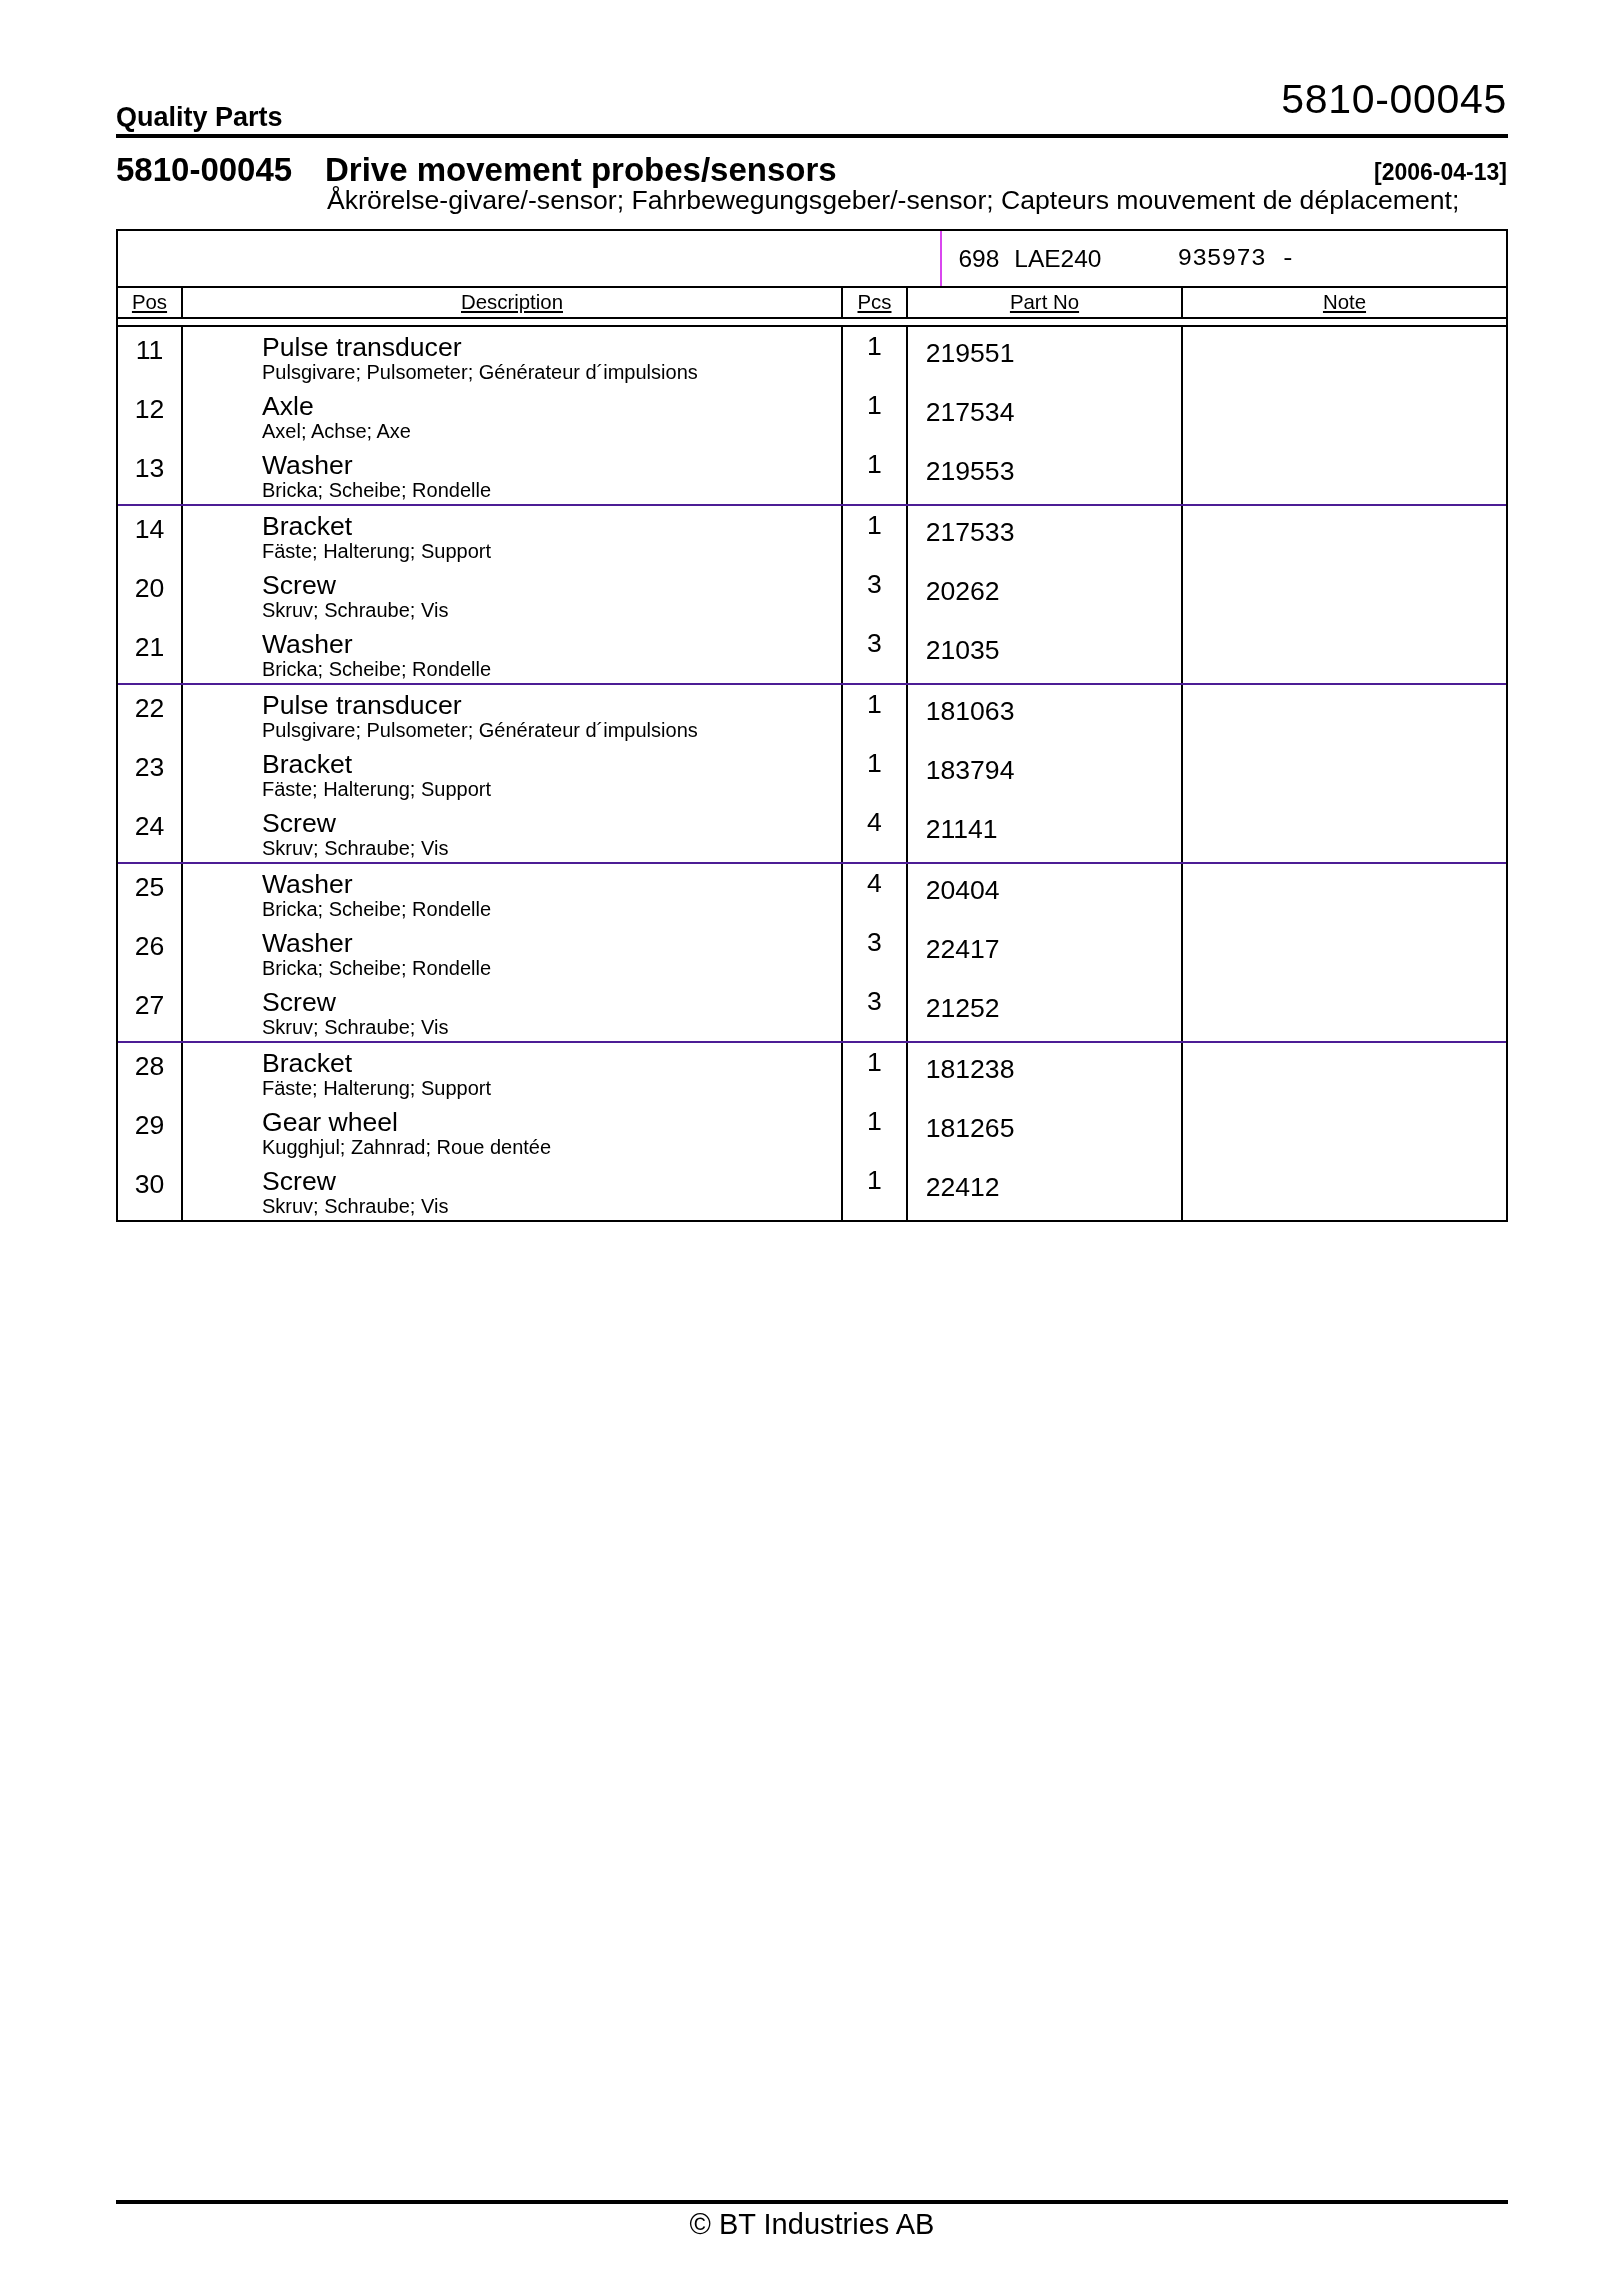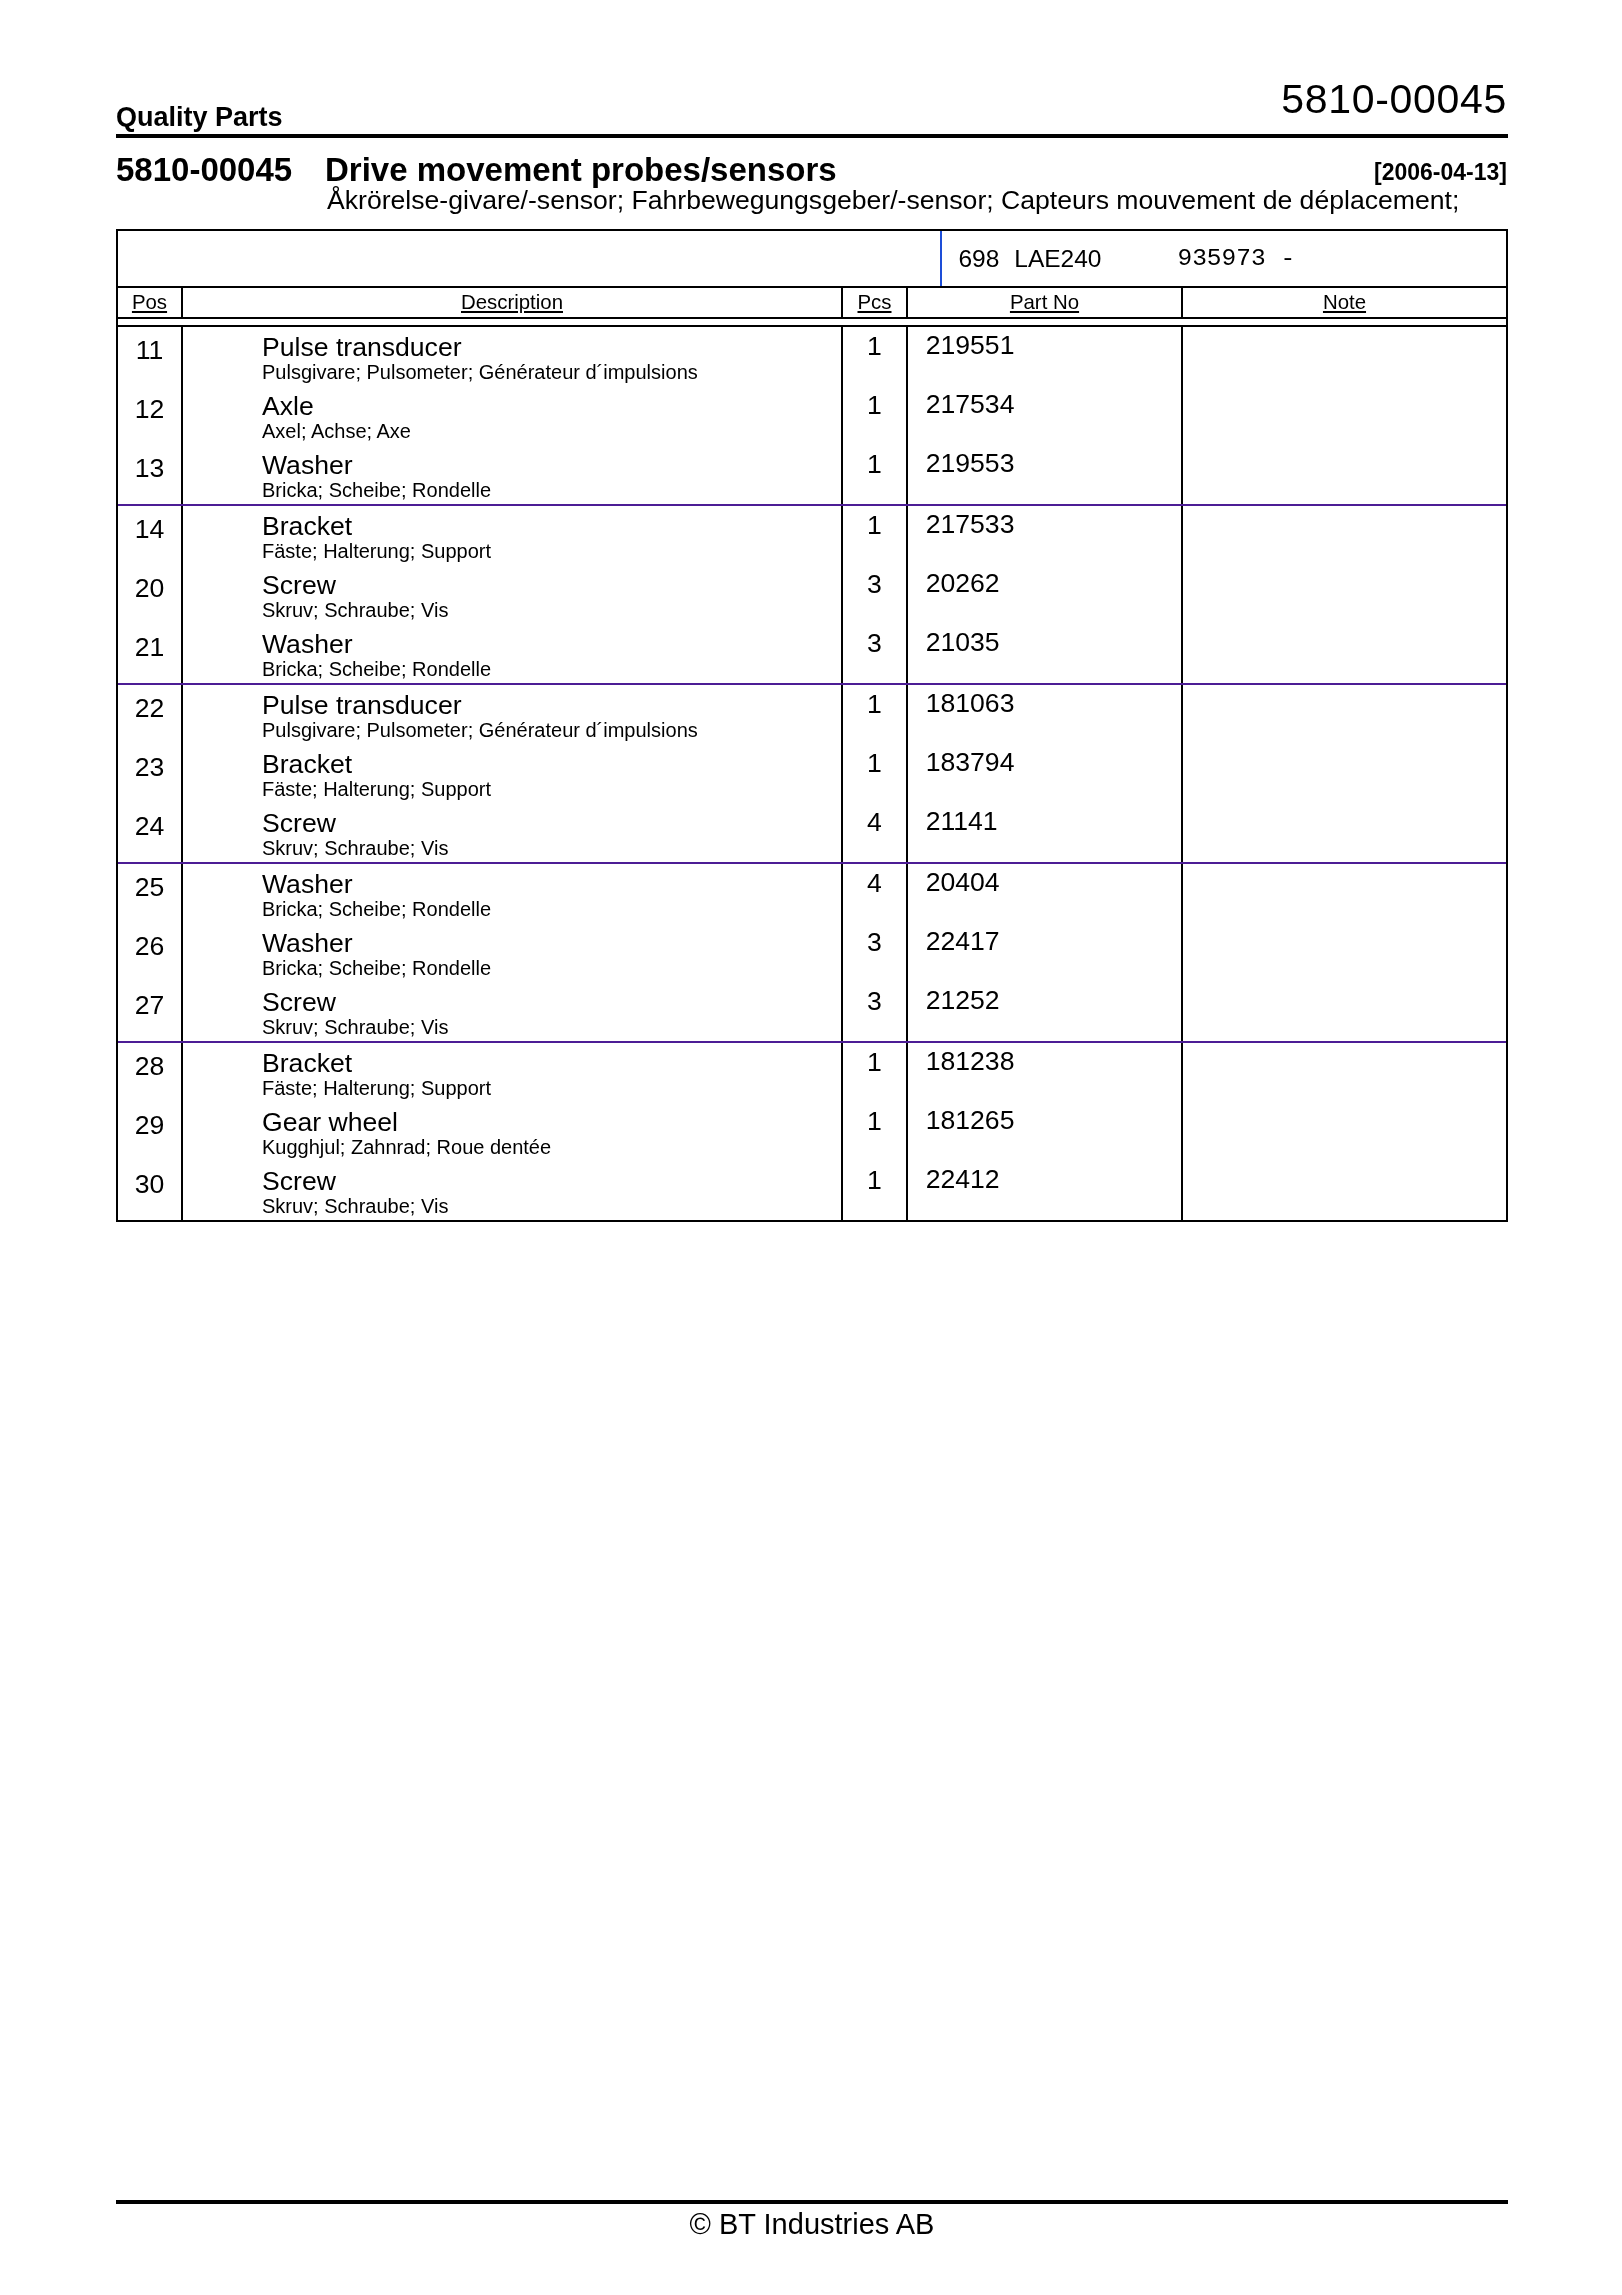--- a/index.html
+++ b/index.html
@@ -36,21 +36,21 @@
     box-sizing:border-box;
     background:#fff;
   }
   .tbox {
     display:grid; grid-template-columns:822px auto;
     height:55px;
     border-bottom:2.7px solid #000;
   }
   .tbox-left { }
   .tbox-right {
-    border-left:2px solid #1d4ed8;
+    border-left:2px solid #d946ef;
     display:flex; align-items:center;
     font-size:24.5px;
   }
   .tbox-right .m-code  { margin-left:16.4px; }
   .tbox-right .m-name  { margin-left:15px; }
   .tbox-right .m-serial{ margin-left:76px;font-family:Liberation Mono, monospace; }
 
   .grid-cols { display:grid; grid-template-columns:65px 660px 65px 275px auto; }
   .cell { box-sizing:border-box; }
   .cell:not(:last-child) { border-right:2px solid #000; }
@@ -63,21 +63,21 @@
   }
   .dbl { height:5.5px; border-top:2.7px solid #000; border-bottom:2.7px solid #000; }
 
   .row { height:59px; }
   .row.group-end { border-bottom:2px solid #4c1d95; }
   .cell.pos  { text-align:center; font-size:26.6px; padding-top:8px; }
   .cell.desc { padding-left:79px; padding-top:7px; }
   .cell.desc .main { font-size:26.6px; line-height:27px; }
   .cell.desc .sub  { font-size:20px; line-height:22.5px; margin-top:0.7px; }
   .cell.pcs  { text-align:center; font-size:26.6px; padding-top:4.1px; }
-  .cell.pno  { padding-left:17.7px; font-size:26.6px; padding-top:3px; }
+  .cell.pno  { padding-left:17.7px; font-size:26.6px; padding-top:11px; }
   .cell.note { }
 
   
   .footer-rule {
     position:absolute; top:2200px; left:116px; width:1392px; height:4.1px;
     background:#000;
   }
   .footer-text {
     position:absolute; top:2208px; left:116px; width:1392px;
     text-align:center; font-size:29px;

